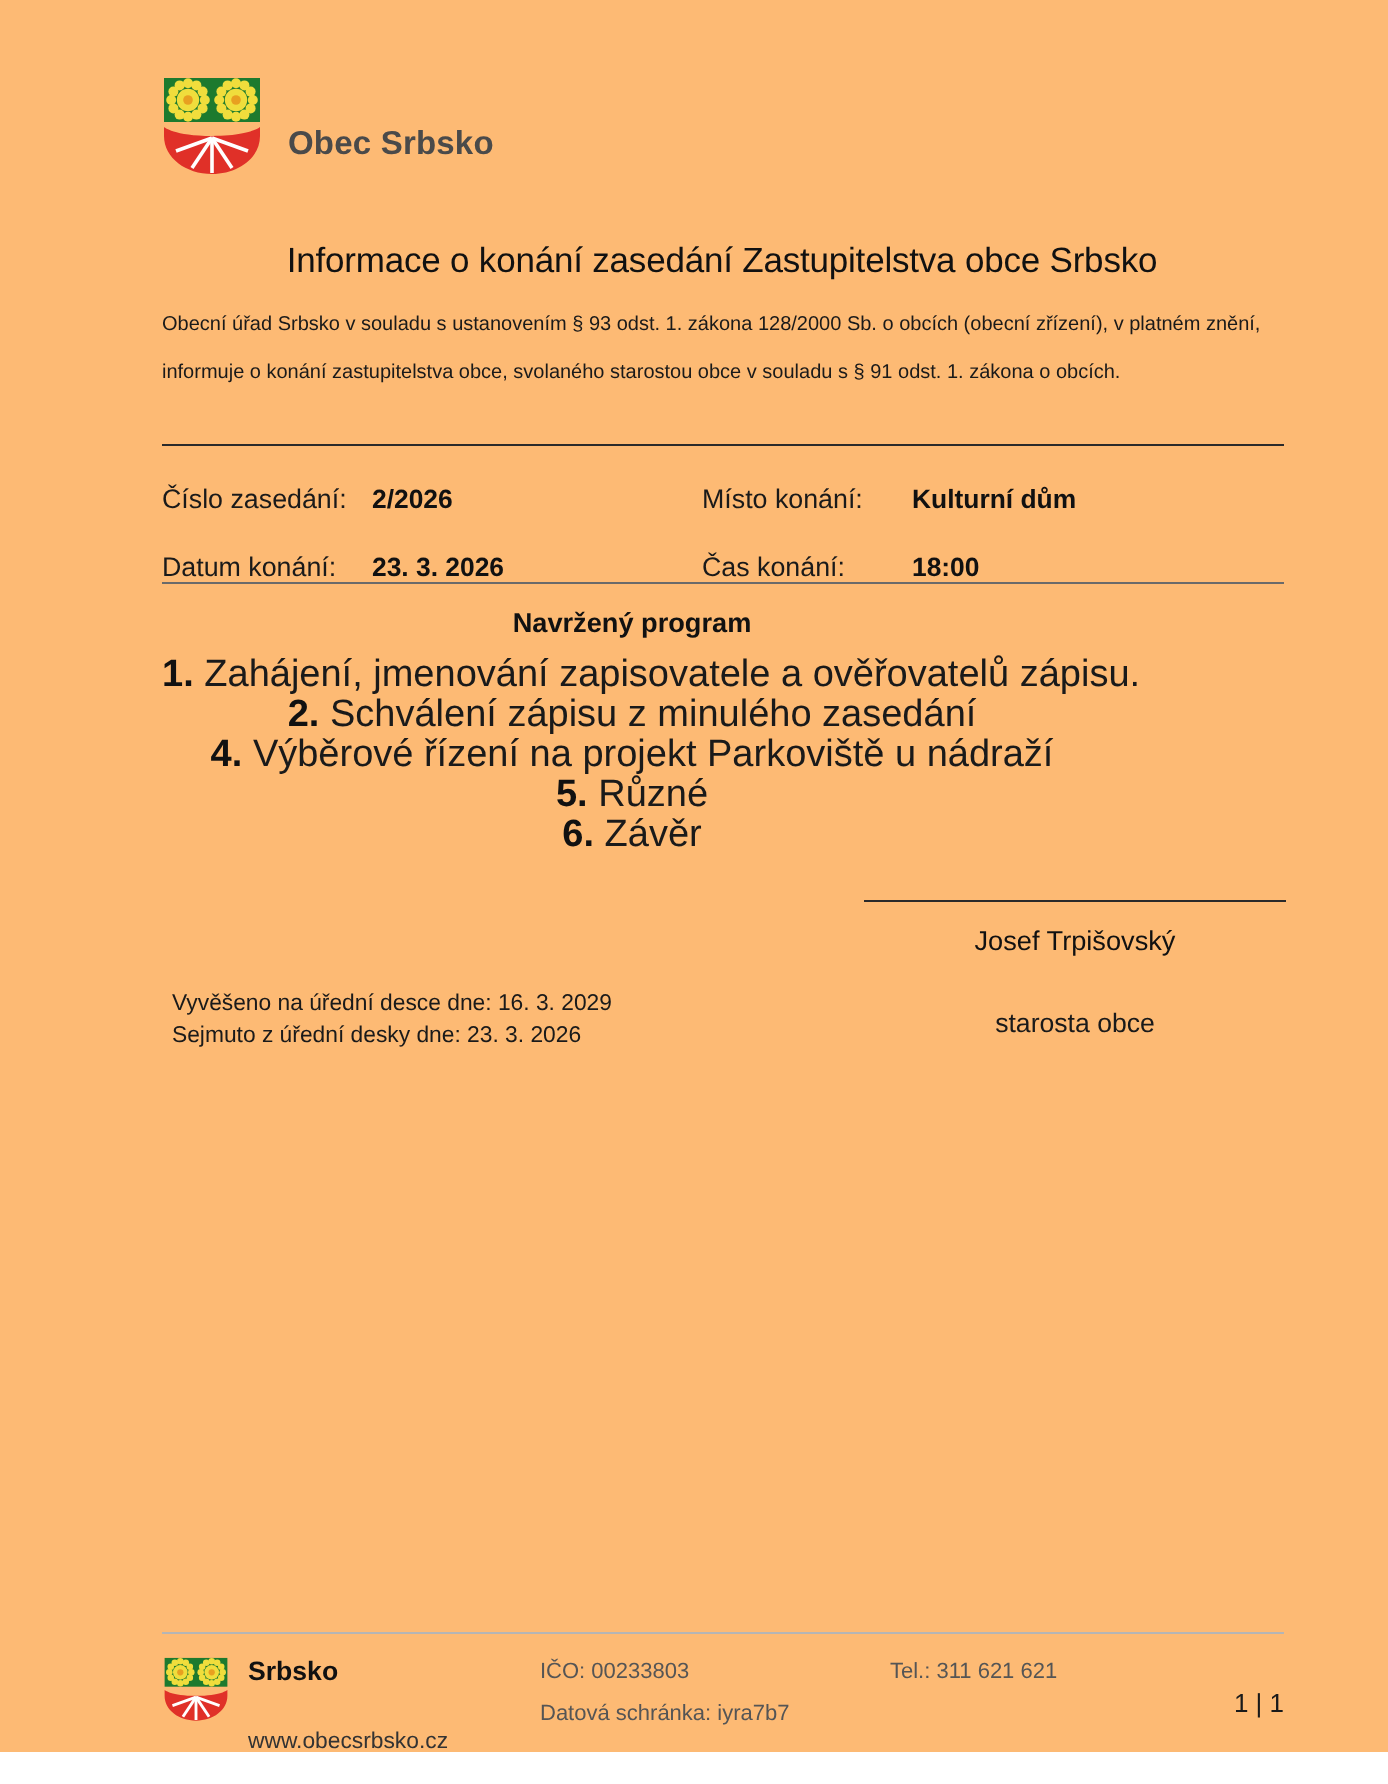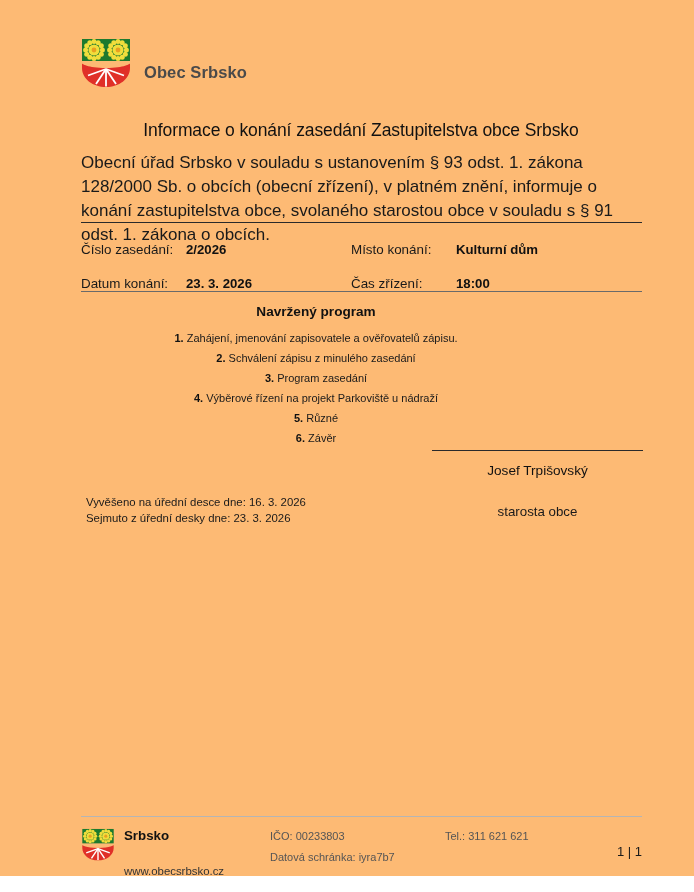--- a/index.html
+++ b/index.html
@@ -56,21 +56,21 @@
     color: #111111;
     letter-spacing: -0.1px;
   }
 
   
   .intro {
     position: absolute;
     left: 81px;
     top: 151px;
     width: 562px;
-    font-size: 17px;
+    font-size: 10px;
     line-height: 24px;
     color: #1a1a1a;
   }
 
   
   .details {
     position: absolute;
     left: 81px;
     top: 222px;
     width: 561px;
@@ -104,21 +104,21 @@
     width: 470px;
     text-align: center;
   }
   .program-heading {
     font-size: 13.6px;
     font-weight: bold;
     color: #111111;
     margin-bottom: 9px;
   }
   .program-item {
-    font-size: 11px;
+    font-size: 19px;
     line-height: 20px;
     color: #1a1a1a;
     white-space: nowrap;
   }
   .program-num {
     font-weight: bold;
     color: #111111;
   }
 
   
@@ -282,61 +282,57 @@
   <div class="details">
     <div class="details-row">
       <div class="d-label col-a">Číslo zasedání:</div>
       <div class="d-value col-b">2/2026</div>
       <div class="d-label col-c">Místo konání:</div>
       <div class="d-value col-d">Kulturní dům</div>
     </div>
     <div class="details-row">
       <div class="d-label col-a">Datum konání:</div>
       <div class="d-value col-b">23. 3. 2026</div>
-      <div class="d-label col-c">Čas zřízení:</div>
+      <div class="d-label col-c">Čas konání:</div>
       <div class="d-value col-d">18:00</div>
     </div>
   </div>
 
   <div class="program">
     <div class="program-heading">Navržený program</div>
     <div class="program-item">
       <span class="program-num">1.</span>
       <span>Zahájení, jmenování zapisovatele a ověřovatelů zápisu.</span>
     </div>
     <div class="program-item">
       <span class="program-num">2.</span>
       <span>Schválení zápisu z minulého zasedání</span>
     </div>
     <div class="program-item">
-      <span class="program-num">3.</span>
-      <span>Program zasedání</span>
-    </div>
-    <div class="program-item">
       <span class="program-num">4.</span>
       <span>Výběrové řízení na  projekt Parkoviště u nádraží</span>
     </div>
     <div class="program-item">
       <span class="program-num">5.</span>
       <span>Různé</span>
     </div>
     <div class="program-item">
       <span class="program-num">6.</span>
       <span>Závěr</span>
     </div>
   </div>
 
   <div class="signature">
     <div class="sig-line"></div>
     <div class="sig-name">Josef Trpišovský</div>
     <div class="sig-role">starosta obce</div>
   </div>
 
   <div class="posting">
-    <div>Vyvěšeno na úřední desce dne: 16. 3. 2026</div>
+    <div>Vyvěšeno na úřední desce dne: 16. 3. 2029</div>
     <div>Sejmuto z úřední desky dne: 23. 3. 2026</div>
   </div>
 
   <div class="footer">
     <div class="footer-inner">
       <div class="f-logo">
         <svg viewBox="0 0 52 52" width="34" height="34" xmlns="http://www.w3.org/2000/svg">
           <rect x="2" y="3" width="48" height="22" fill="#1d7a2e"></rect>
           <g transform="translate(14,14)">
             <g fill="#f0dd3c">

